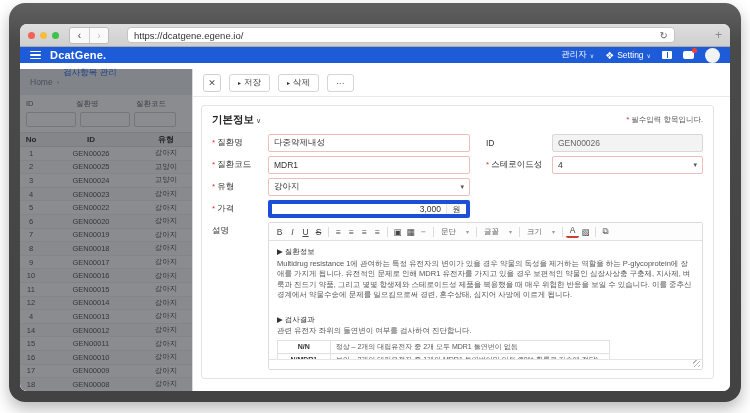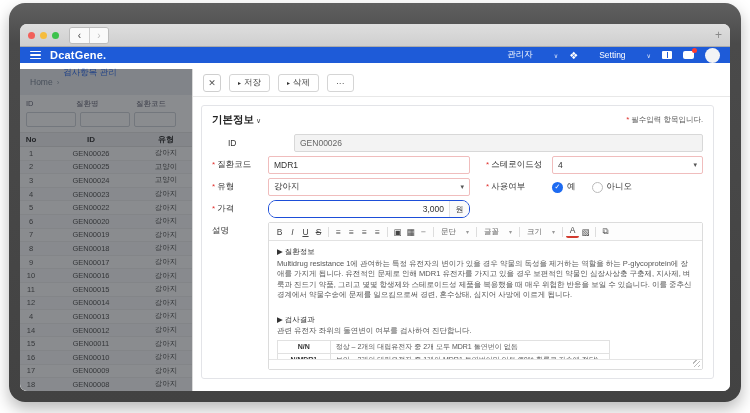--- a/index.html
+++ b/index.html
@@ -34,21 +34,21 @@
   .burger { width:11px; display:flex; flex-direction:column; gap:2px; margin-right:9px; }
   .burger i { display:block; height:1.5px; background:#fff; border-radius:1px; }
   .logo { font-size:11px; font-weight:bold; letter-spacing:.2px; }
   .searchpill { margin-left:100px; width:212px; height:15px; background:#fff; border-radius:8px;
                 display:flex; align-items:center; }
   .mag { width:6px; height:6px; border:1.3px solid #27509d; border-radius:50%; position:relative; margin:0 5px 0 7px; flex:none; }
   .mag::after { content:""; position:absolute; width:3.5px; height:1.4px; background:#27509d;
                 transform:rotate(45deg); right:-3px; bottom:-1px; border-radius:1px; }
   .ph { font-size:7.5px; color:#9aa1ad; }
   .hright { margin-left:auto; display:flex; align-items:center; gap:11px; }
-  .hitem { display:flex; align-items:center; gap:21px; font-size:8.5px; }
+  .hitem { display:flex; align-items:center; gap:3px; font-size:8.5px; }
   .chev { font-size:6px; opacity:.85; }
   .glyph { font-size:10px; }
   .book { width:10px; height:8px; background:#fff; border-radius:1px; position:relative; }
   .book::after { content:""; position:absolute; left:4.5px; top:1px; bottom:1px; width:1px; background:#1e5bd8; }
   .chat { width:11px; height:8px; background:#fff; border-radius:2px; position:relative; }
   .chat::after { content:""; position:absolute; left:2px; bottom:-2px; border:2px solid transparent; border-top-color:#fff; }
   .badge { position:absolute; right:-3px; top:-3px; width:5px; height:5px; border-radius:50%; background:#ff3b30; }
   .avatar { width:15px; height:15px; border-radius:50%; background:#f2f3f5; overflow:hidden; }
   .p-head { width:5px; height:5px; border-radius:50%; background:#b9bec7; margin:2.5px auto 0; }
   .p-body { width:9px; height:5px; border-radius:5px 5px 0 0; background:#b9bec7; margin:1px auto 0; }
@@ -98,21 +98,21 @@
   .fcol1 { display:flex; align-items:center; width:258px; flex:none; }
   .fcol2 { display:flex; align-items:center; flex:1; margin-left:16px; min-width:0; }
   .flabel { width:56px; font-size:8.5px; color:#333; flex:none; }
   .fcol2 .flabel { width:66px; }
   .finput { flex:1; height:18px; border:1px solid #f0bdbd; border-radius:2px; font-size:8.5px; color:#333;
             padding:0 5px; background:#fff; min-width:0; }
   .finput.plain { border-color:#d8d8d8; background:#f3f3f3; color:#666; }
   .fselect { flex:1; height:18px; border:1px solid #f0bdbd; border-radius:2px; background:#fff;
              display:flex; align-items:center; justify-content:space-between; padding:0 5px; font-size:8.5px; color:#333; }
   .fselect .chev3 { font-size:7px; color:#555; }
-  .igroup { flex:1; display:flex; border:1px solid #1d4ed8; border-radius:8px; height:18px; overflow:hidden; }
+  .igroup { flex:1; display:flex; border:4px solid #1d4ed8; border-radius:2px; height:18px; overflow:hidden; }
   .igroup input { flex:1; border:none; text-align:right; font-size:8.5px; color:#333; padding:0 5px; min-width:0; }
   .addon { width:20px; border-left:1px solid #e3e3e3; font-size:8px; display:flex; align-items:center;
            justify-content:center; color:#444; background:#fafafa; flex:none; }
   .radios { display:flex; align-items:center; }
   .radio { display:flex; align-items:center; margin-right:16px; font-size:8.5px; color:#333; }
   .rdot { width:11px; height:11px; border-radius:50%; margin-right:4px; display:flex; align-items:center;
           justify-content:center; }
   .rdot.on { background:#1e6bf1; color:#fff; font-size:7px; }
   .rdot.off { border:1px solid #bbb; background:#fff; }
 
@@ -146,20 +146,24 @@
 
     <div class="chrome">
       <div class="lights">
         <span class="light l-red"></span>
         <span class="light l-yel"></span>
         <span class="light l-grn"></span>
       </div>
       <div class="navseg">
         <span class="navbtn">‹</span>
         <span class="navbtn">›</span>
+      </div>
+      <div class="urlbar">
+        <span class="urltext">https://dcatgene.egene.io/</span>
+        <span class="refresh">↻</span>
       </div>
       <span class="newtab">+</span>
     </div>
 
     <div class="appbar">
       <span class="burger">
           <i></i>
           <i></i>
           <i></i>
         </span>
@@ -325,20 +329,24 @@
           <div class="sectionrow">
             <span class="sectitle">
               <span>기본정보</span><span class="chev2">∨</span>
             </span>
             <span class="note">
               <span class="req">*</span><span>필수입력 항목입니다.</span>
             </span>
           </div>
 
           <div class="frow">
+            <div class="fcol1">
+              <span class="flabel"><span class="req">*</span><span>질환명</span></span>
+              <input class="finput" readonly="" value="다중약제내성" style="">
+            </div>
             <div class="fcol2">
               <span class="flabel">ID</span>
               <input class="finput plain" readonly="" value="GEN00026" style="">
             </div>
           </div>
 
           <div class="frow">
             <div class="fcol1">
               <span class="flabel"><span class="req">*</span><span>질환코드</span></span>
               <input class="finput" readonly="" value="MDR1" style="">
@@ -351,33 +359,20 @@
               </span>
             </div>
           </div>
 
           <div class="frow">
             <div class="fcol1">
               <span class="flabel"><span class="req">*</span><span>유형</span></span>
               <span class="fselect">
                 <span>강아지</span>
                 <span class="chev3">▾</span>
-              </span>
-            </div>
-            <div class="fcol2">
-              <span class="flabel"><span class="req">*</span><span>사용여부</span></span>
-              <span class="radios">
-                <span class="radio">
-                  <span class="rdot on">✓</span>
-                  <span>예</span>
-                </span>
-                <span class="radio">
-                  <span class="rdot off"></span>
-                  <span>아니오</span>
-                </span>
               </span>
             </div>
           </div>
 
           <div class="frow">
             <div class="fcol1">
               <span class="flabel"><span class="req">*</span><span>가격</span></span>
               <span class="igroup">
                 <input readonly="" value="3,000" style="">
                 <span class="addon">원</span>

